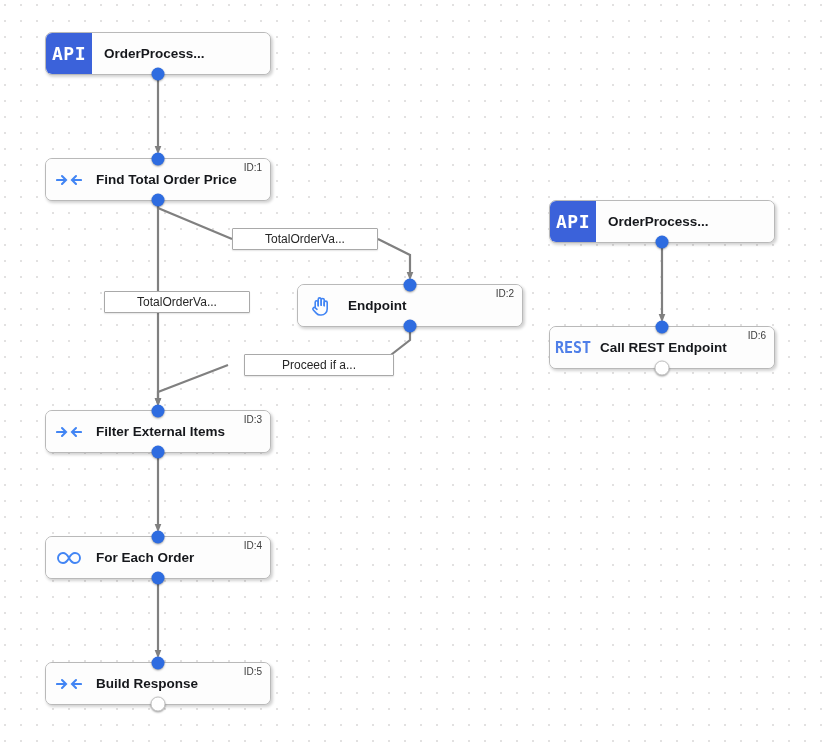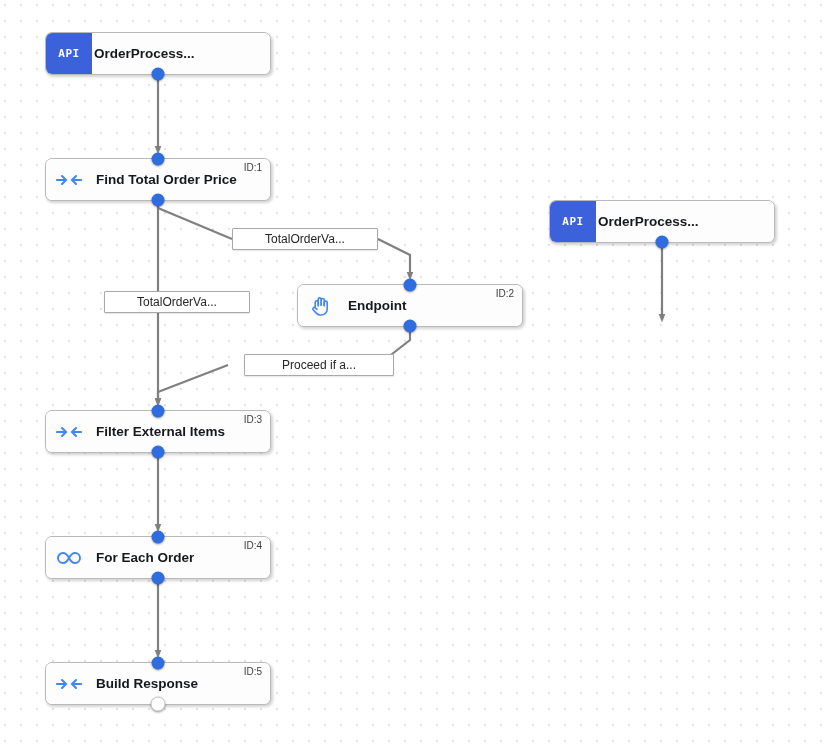--- a/index.html
+++ b/index.html
@@ -55,21 +55,21 @@
     width: 46px;
     align-self: stretch;
     flex: 0 0 46px;
     background: #3b62da;
     color: #ffffff;
     display: flex;
     align-items: center;
     justify-content: center;
     font-family: "DejaVu Sans Mono", monospace;
     font-weight: bold;
-    font-size: 11px;
+    font-size: 18px;
     letter-spacing: 0.5px;
   }
 
   .icon-cell {
     width: 46px;
     flex: 0 0 46px;
     display: flex;
     align-items: center;
     justify-content: center;
     color: #4285f4;
@@ -80,21 +80,21 @@
     font-size: 15px;
     color: #4f7fe8;
     letter-spacing: 0px;
   }
 
   .node-title {
     font-size: 13.5px;
     font-weight: bold;
     color: #16181c;
     white-space: nowrap;
-    padding-left: 2px;
+    padding-left: 12px;
   }
   .node-title.plain {
     padding-left: 4px;
   }
 
   .node-id {
     position: absolute;
     top: 3px;
     right: 8px;
     font-size: 10px;
@@ -279,14 +279,25 @@
   </div>
 
   <div class="node" style="left:549px; top:200px; width:226px; height:43px;">
     <div class="node-inner">
       <div class="badge">API</div>
       <div class="node-title">OrderProcess...</div>
     </div>
     <div class="port out filled"></div>
   </div>
 
+  <div class="node" style="left:549px; top:326px; width:226px; height:43px;">
+    <div class="node-inner">
+      <div class="icon-cell">
+        <span class="rest-word">REST</span>
+      </div>
+      <div class="node-title plain">Call REST Endpoint</div>
+    </div>
+    <div class="node-id">ID:6</div>
+    <div class="port in filled"></div>
+    <div class="port out hollow"></div>
+  </div>
 
 </div>
 
 </body></html>

